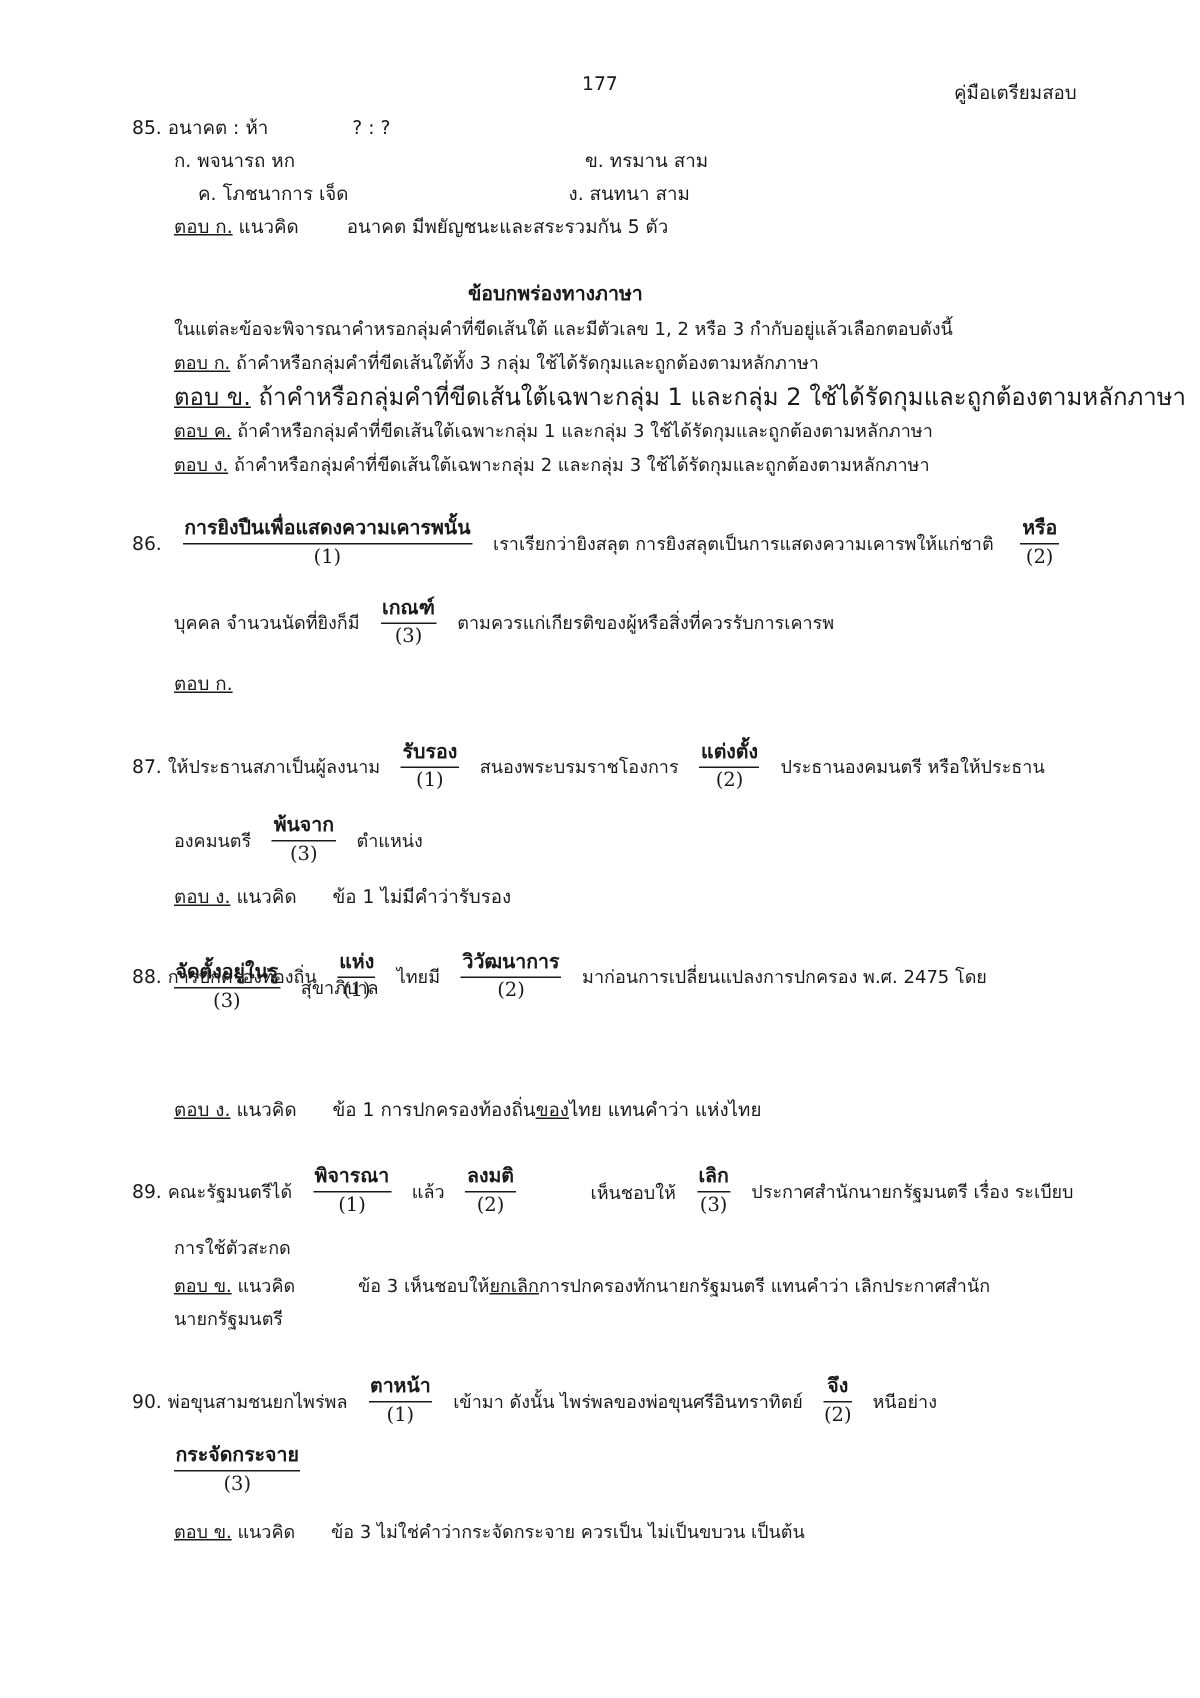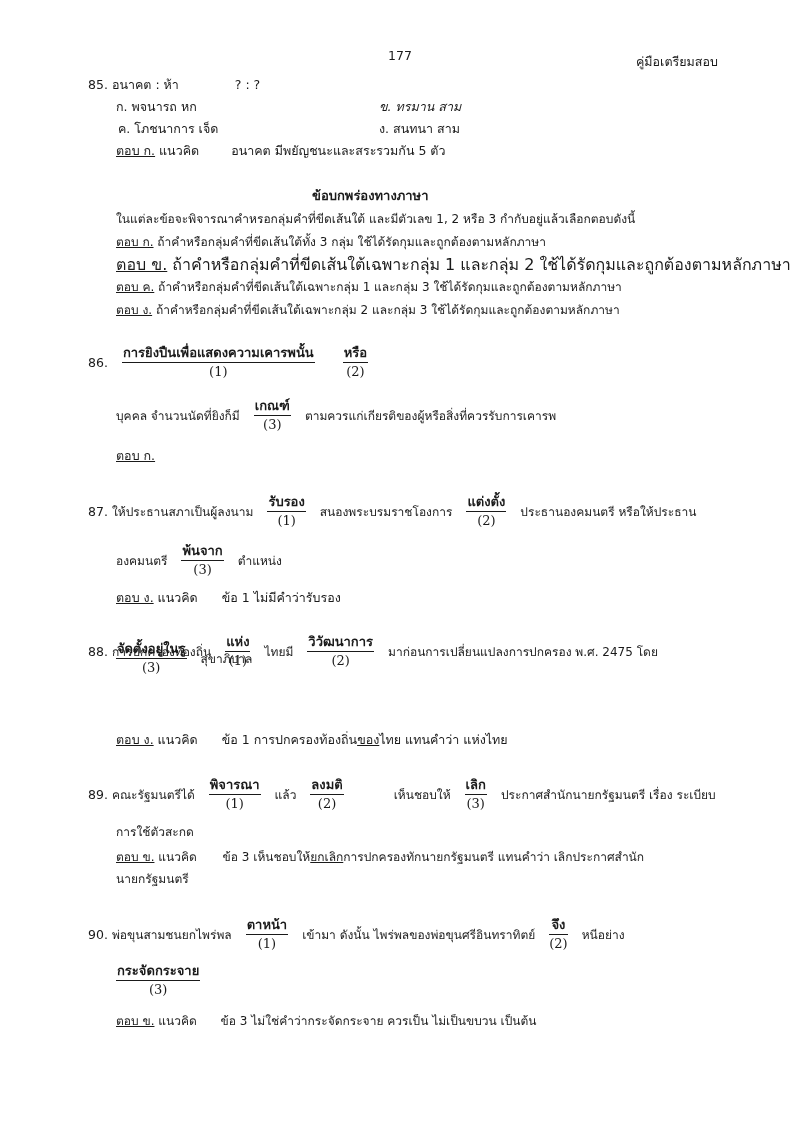--- a/index.html
+++ b/index.html
@@ -21,24 +21,24 @@
 <div class="abs" style="left:636px;top:52px;">คู่มือเตรียมสอบ</div>
 
 <div class="abs line" style="left:88px;top:76px;">
   <span>85.</span>
   <span>อนาคต : ห้า</span>
   <span style="margin-left:52px;">? : ?</span>
 </div>
 <div class="abs line" style="left:116px;top:98px;">
   <span>ก.</span> <span>พจนารถ หก</span>
 </div>
-<div class="abs line" style="left:379px;top:98px;font-style:italic;">
+<div class="abs line" style="left:390px;top:98px;">
   <span>ข.</span> <span>ทรมาน สาม</span>
 </div>
-<div class="abs line" style="left:118px;top:120px;">
+<div class="abs line" style="left:132px;top:120px;">
   <span>ค.</span> <span>โภชนาการ เจ็ด</span>
 </div>
 <div class="abs line" style="left:379px;top:120px;">
   <span>ง.</span> <span>สนทนา สาม</span>
 </div>
 <div class="abs line" style="left:116px;top:142px;">
   <span class="ul">ตอบ ก.</span>
   <span>แนวคิด</span>
   <span style="margin-left:28px;">อนาคต มีพยัญชนะและสระรวมกัน 5 ตัว</span>
 </div>
@@ -54,20 +54,21 @@
 <div class="abs line" style="left:116px;top:278px;font-size:12px;">
   <span class="ul">ตอบ ค.</span> <span>ถ้าคำหรือกลุ่มคำที่ขีดเส้นใต้เฉพาะกลุ่ม 1 และกลุ่ม 3 ใช้ได้รัดกุมและถูกต้องตามหลักภาษา</span>
 </div>
 <div class="abs line" style="left:116px;top:301px;font-size:12px;">
   <span class="ul">ตอบ ง.</span> <span>ถ้าคำหรือกลุ่มคำที่ขีดเส้นใต้เฉพาะกลุ่ม 2 และกลุ่ม 3 ใช้ได้รัดกุมและถูกต้องตามหลักภาษา</span>
 </div>
 
 <div class="abs" style="left:88px;top:344px;">
   <span style="vertical-align:middle;">86.</span>
   <span class="frac"><span class="top">การยิงปืนเพื่อแสดงความเคารพนั้น</span><span class="bot">(1)</span></span>
+  <span style="vertical-align:middle;font-size:12px;">เราเรียกว่ายิงสลุต การยิงสลุตเป็นการแสดงความเคารพให้แก่ชาติ</span>
   <span class="frac" style="margin-left:14px;"><span class="top">หรือ</span><span class="bot">(2)</span></span>
 </div>
 <div class="abs" style="left:116px;top:397px;">
   <span style="vertical-align:middle;font-size:12px;">บุคคล จำนวนนัดที่ยิงก็มี</span>
   <span class="frac"><span class="top">เกณฑ์</span><span class="bot">(3)</span></span>
   <span style="vertical-align:middle;font-size:12px;">ตามควรแก่เกียรติของผู้หรือสิ่งที่ควรรับการเคารพ</span>
 </div>
 <div class="abs line" style="left:116px;top:447px;">
   <span class="ul">ตอบ ก.</span>
 </div>
@@ -116,21 +117,21 @@
   <span style="vertical-align:middle;font-size:12px;">แล้ว</span>
   <span class="frac"><span class="top">ลงมติ</span><span class="bot">(2)</span></span>
   <span style="vertical-align:middle;font-size:12px;padding-left:36px;">เห็นชอบให้</span>
   <span class="frac"><span class="top">เลิก</span><span class="bot">(3)</span></span>
   <span style="vertical-align:middle;font-size:12px;">ประกาศสำนักนายกรัฐมนตรี เรื่อง ระเบียบ</span>
 </div>
 <div class="abs line" style="left:116px;top:823px;font-size:12px;">การใช้ตัวสะกด</div>
 <div class="abs line" style="left:116px;top:848px;font-size:12px;">
   <span class="ul">ตอบ ข.</span>
   <span>แนวคิด</span>
-  <span style="margin-left:22px;">ข้อ 3 เห็นชอบให้</span><span class="ul">ยกเลิก</span><span>การปกครองทักนายกรัฐมนตรี แทนคำว่า เลิกประกาศสำนัก</span>
+  <span style="margin-left:38px;">ข้อ 3 เห็นชอบให้</span><span class="ul">ยกเลิก</span><span>การปกครองทักนายกรัฐมนตรี แทนคำว่า เลิกประกาศสำนัก</span>
 </div>
 <div class="abs line" style="left:116px;top:870px;font-size:12px;">นายกรัฐมนตรี</div>
 
 <div class="abs" style="left:88px;top:916px;">
   <span style="vertical-align:middle;">90.</span>
   <span style="vertical-align:middle;font-size:12px;">พ่อขุนสามชนยกไพร่พล</span>
   <span class="frac"><span class="top">ตาหน้า</span><span class="bot">(1)</span></span>
   <span style="vertical-align:middle;font-size:12px;">เข้ามา ดังนั้น ไพร่พลของพ่อขุนศรีอินทราทิตย์</span>
   <span class="frac"><span class="top">จึง</span><span class="bot">(2)</span></span>
   <span style="vertical-align:middle;font-size:12px;">หนีอย่าง</span>

